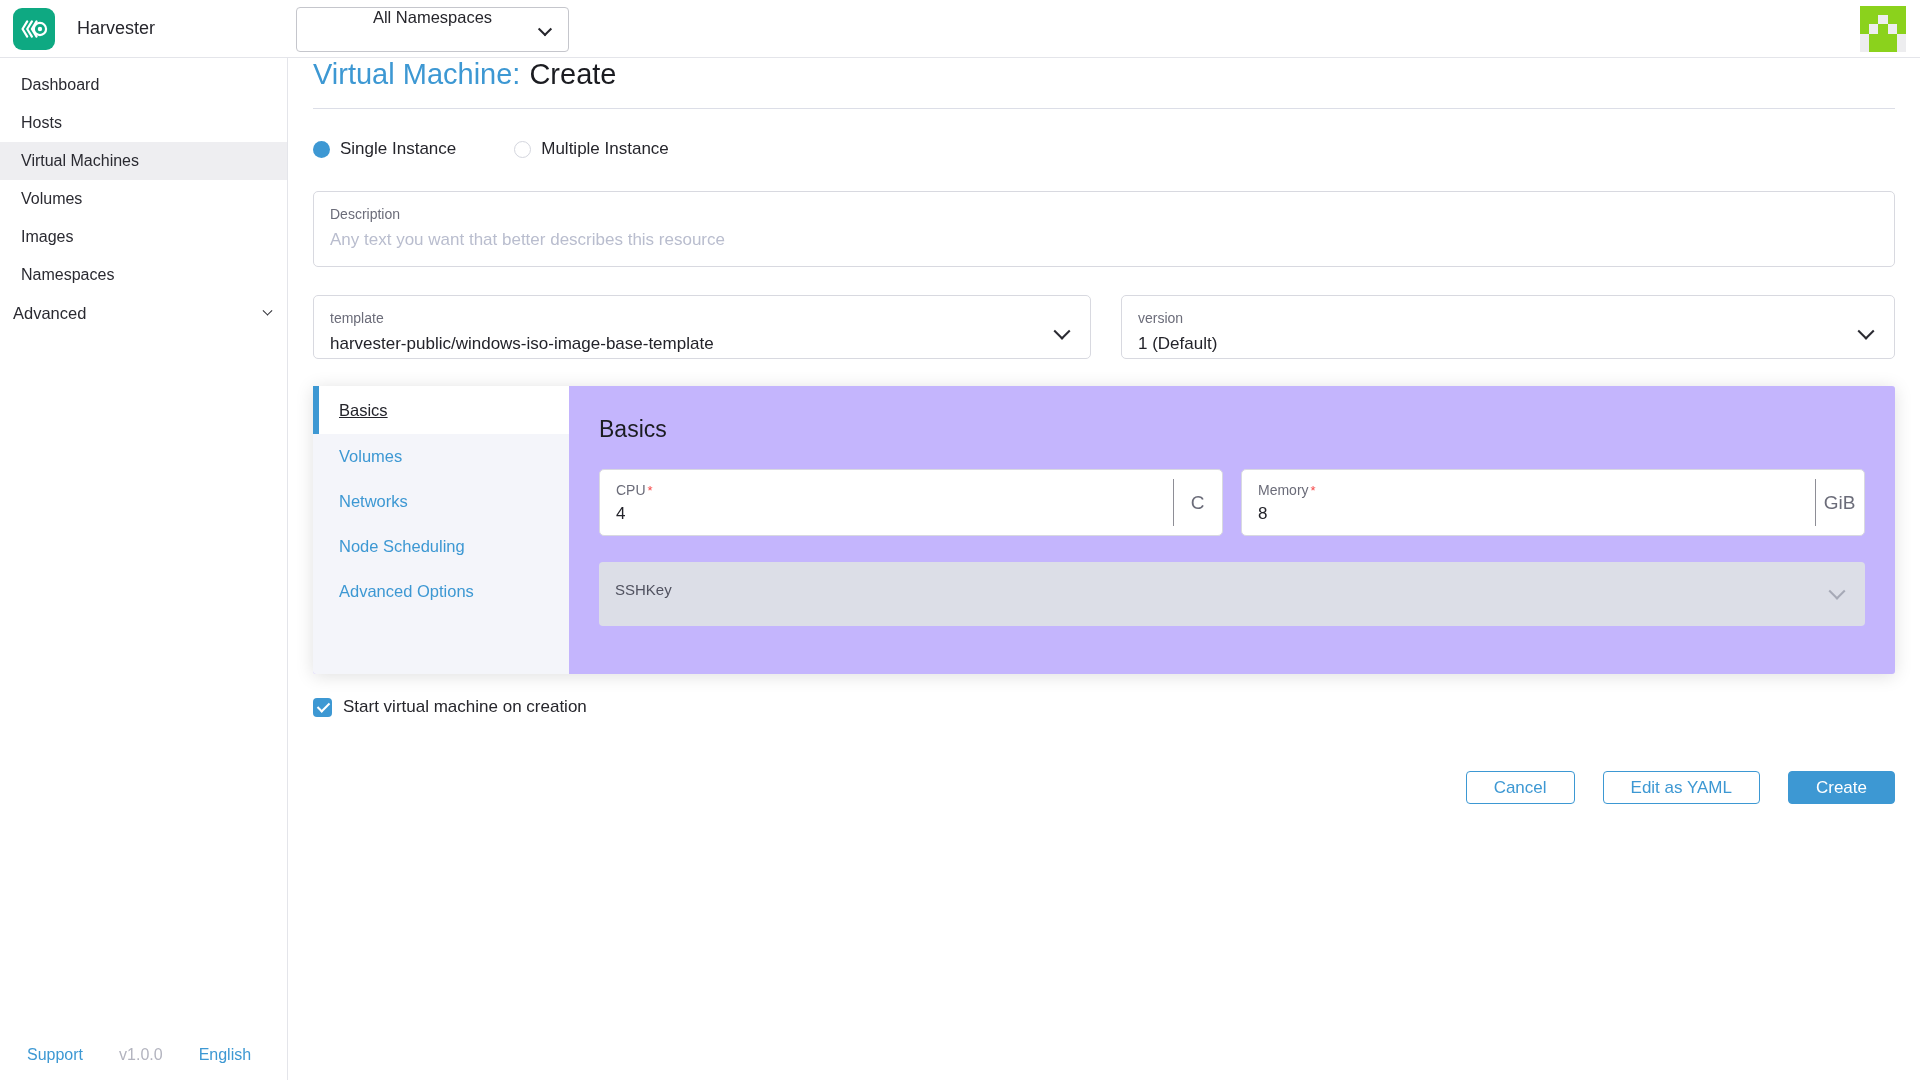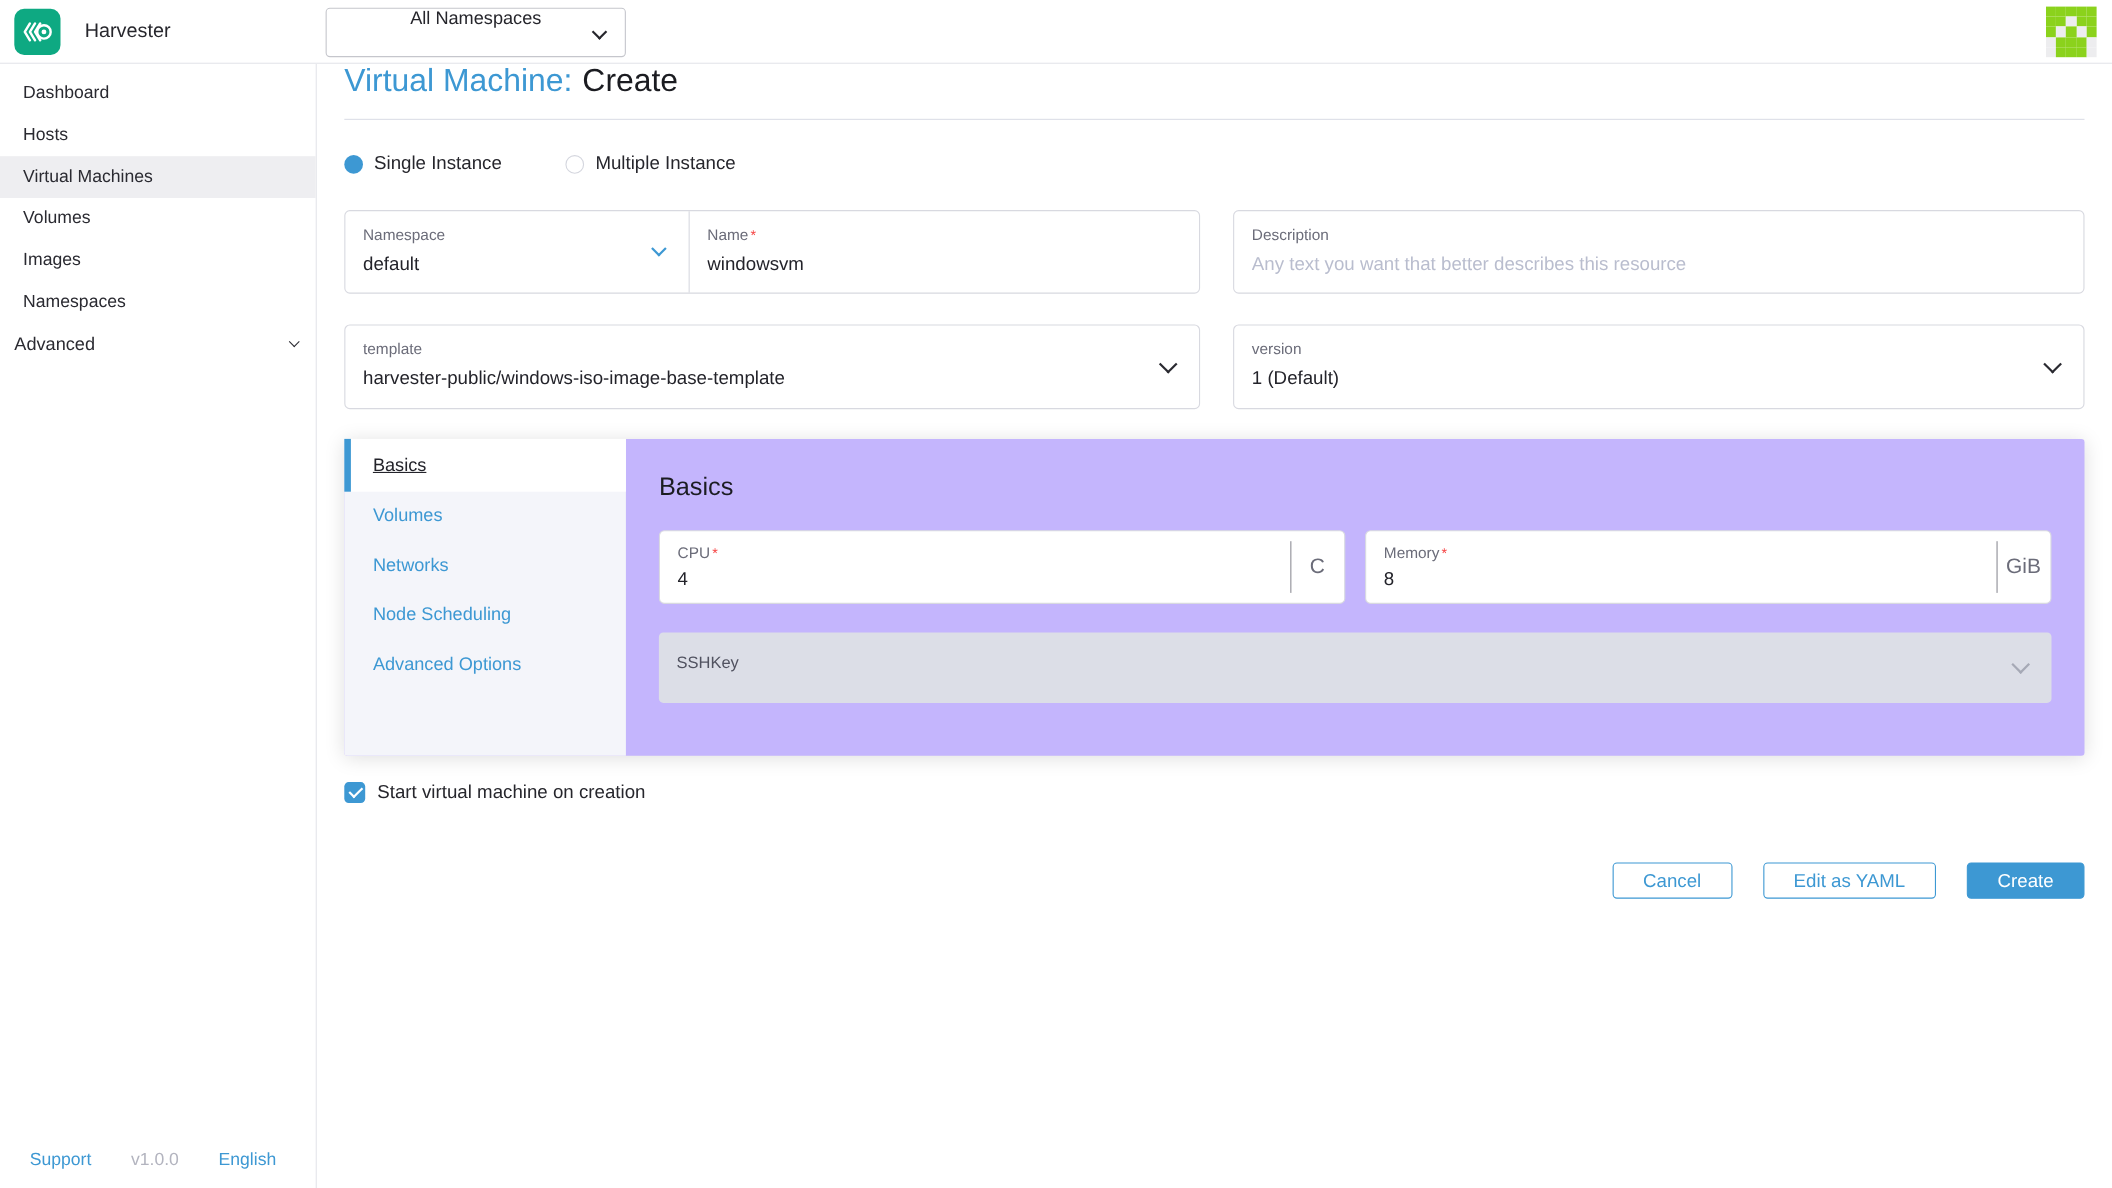--- a/index.html
+++ b/index.html
@@ -57,21 +57,21 @@
   .blue { color:#3d98d3; }
   .dark { color:#2a2a31; }
 
   .check-row { display:flex; align-items:center; gap:11px; font-size:17px; color:#26262c; }
   .vmtpl-check { margin-top:49px; }
   .start-check { margin-top:23px; }
   .cbx { width:19px; height:19px; border-radius:4px; background:#3d98d3; position:relative; flex:none; cursor:pointer; }
   .cbx::after { content:""; position:absolute; left:6.5px; top:2.5px; width:5px; height:10px; border:solid #fff; border-width:0 2px 2px 0; transform:rotate(45deg); }
 
   .tpl-row { margin-top:28px; display:flex; gap:30px; }
-  .selbox { position:relative; height:77px; border:1px solid #d8d9e0; border-radius:5px; background:#fff; padding:13px 12px 0 16px; cursor:pointer; }
+  .selbox { position:relative; height:64px; border:1px solid #d8d9e0; border-radius:5px; background:#fff; padding:13px 12px 0 16px; cursor:pointer; }
   .selbox.left { width:778px; }
   .selbox.right { flex:1; }
 
   
   .card { margin-top:27px; min-height:288px; display:flex; background:#c4b5fd; border-radius:3px; box-shadow:0 2px 18px rgba(0,0,0,0.13); }
   .tabcol { width:256px; flex:none; background:#f4f5fa; border-radius:3px 0 0 3px; }
   .tab { height:45px; display:flex; align-items:center; padding-left:26px; font-size:16.5px; color:#3d98d3; cursor:pointer; }
   .tab.active { height:48px; background:#fff; color:#23232a; text-decoration:underline; border-left:6px solid #3d98d3; padding-left:20px; }
   .tabcontent { flex:1; padding:24px 30px 40px 30px; }
   h2 { font-size:23px; font-weight:400; color:#1b1c21; margin:6px 0 26px 0; }
@@ -170,31 +170,20 @@
       <span class="radio on"></span>
       <span>Single Instance</span>
     </div>
     <div class="radio-opt">
       <span class="radio off"></span>
       <span>Multiple Instance</span>
     </div>
   </div>
 
   <div class="form-row">
-    <div class="pairbox">
-      <div class="cell ns">
-        <span class="flabel">Namespace</span>
-        <div class="sval">default</div>
-        <span class="sel-chev chev blue"></span>
-      </div>
-      <div class="cell nm">
-        <span class="flabel">Name</span><span class="req">*</span>
-        <input class="fval" type="text" value="windowsvm" style="">
-      </div>
-    </div>
     <div class="descbox">
       <span class="flabel">Description</span>
       <input class="fval" type="text" placeholder="Any text you want that better describes this resource" style="">
     </div>
   </div>
 
 
   <div class="tpl-row">
     <div class="selbox left">
       <span class="flabel">template</span>

